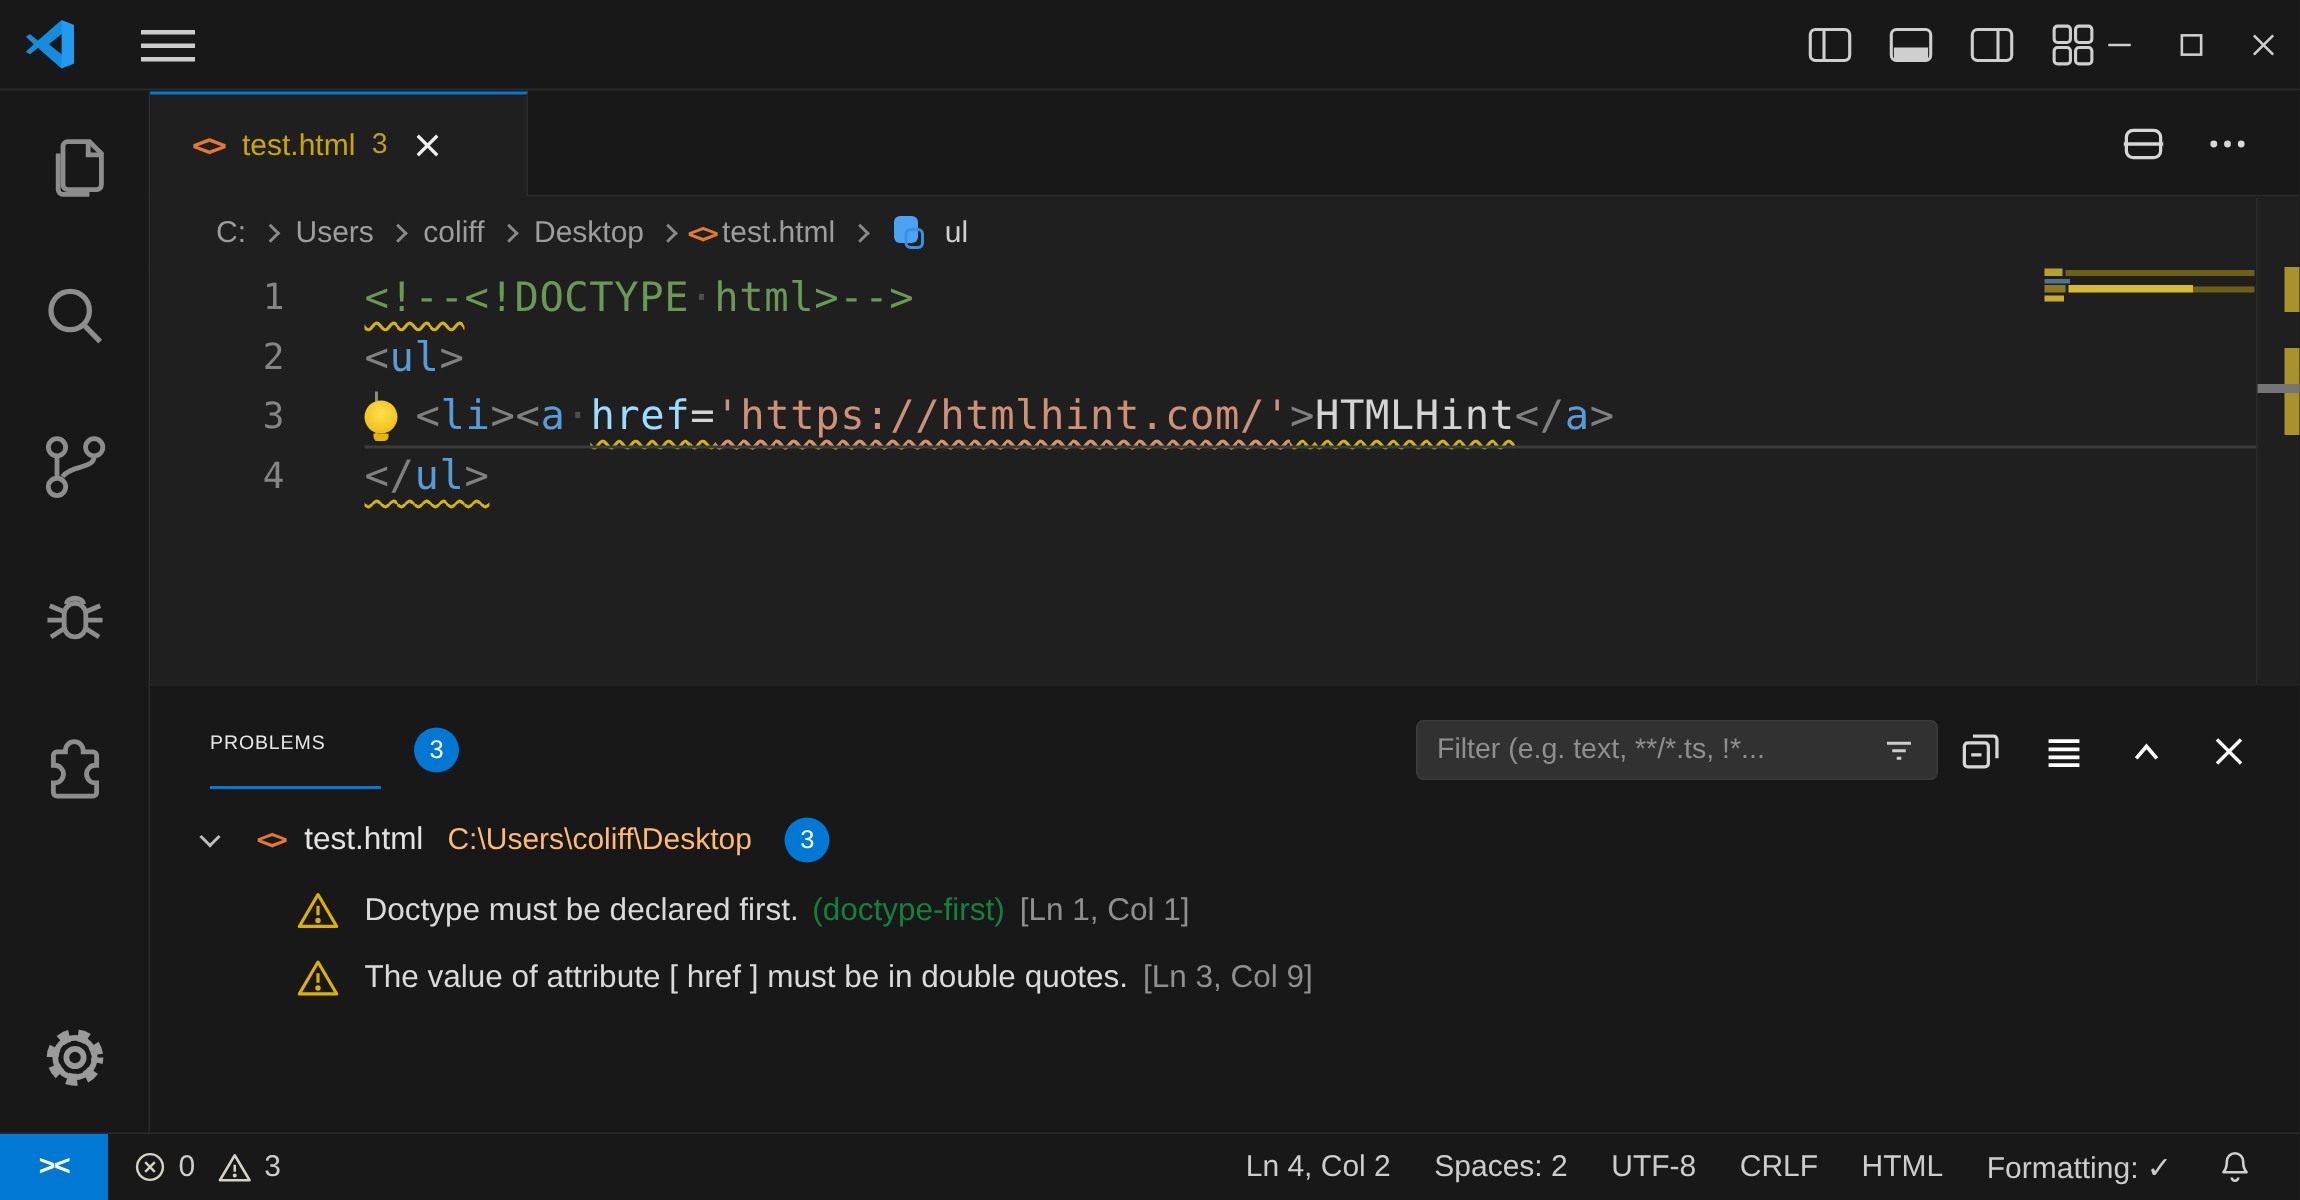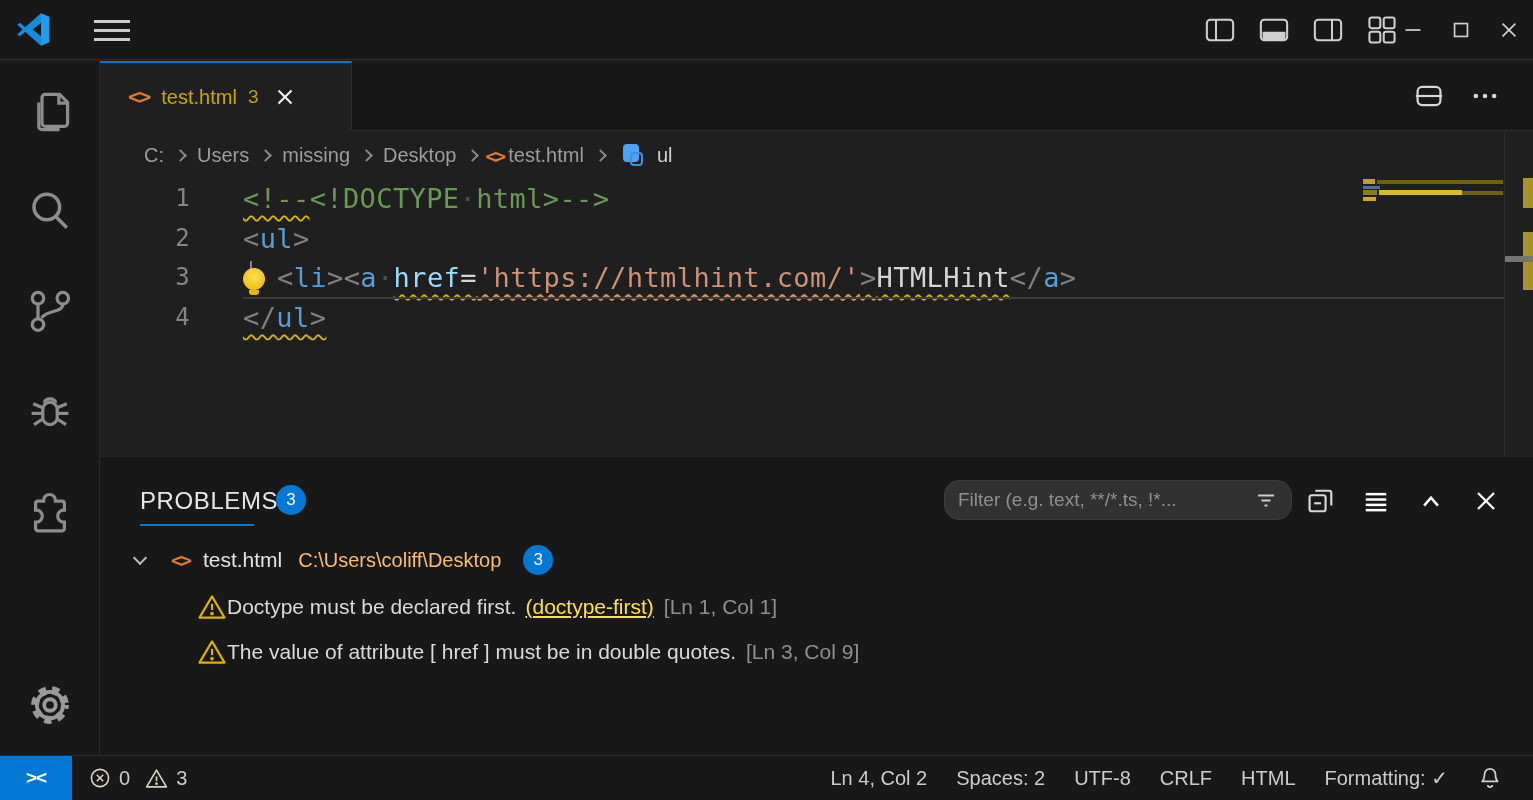--- a/index.html
+++ b/index.html
@@ -80,51 +80,51 @@
   .line3-rule { position:absolute; left:243px; top:297px; width:1262px; height:1.5px; background:#3c3c3c; }
 
   
   .minimap { position:absolute; cursor:pointer; }
   .mm { position:absolute; }
   .mm-sep { position:absolute; left:1504px; top:132px; width:1px; height:324px; background:#2b2b2b; }
 
   
   .panel { position:absolute; left:100px; top:456px; right:0; height:299px;
     background:var(--chrome-bg,#181818); border-top:1px solid #252525; }
-  .panel-tab { position:absolute; left:40px; top:30px; font-size:24px; letter-spacing:0.6px;
+  .panel-tab { position:absolute; left:40px; top:30px; font-size:13px; letter-spacing:0.6px;
     color:#e7e7e7; cursor:pointer; }
   .panel-tab-underline { position:absolute; left:40px; top:67px; width:114px; height:2px;
     background:var(--accent,#0078d4); }
   .badge { background:var(--accent,#0078d4); color:#ffffff; border-radius:50%;
     width:30px; height:30px; display:inline-flex; align-items:center; justify-content:center;
     font-size:17px; }
   .panel-tab-badge { position:absolute; left:176px; top:28px; }
   .filter-box { position:absolute; left:844px; top:23px; width:348px; height:40px;
-    background:#313131; border:1px solid #3c3c3c; border-radius:15px; display:flex; align-items:center; }
+    background:#313131; border:1px solid #3c3c3c; border-radius:5px; display:flex; align-items:center; }
   .filter-input { flex:1; background:transparent; border:none; outline:none; color:#cccccc;
     font-size:19px; padding:0 6px 0 13px; font-family:"Liberation Sans",sans-serif; }
   .filter-input::placeholder { color:#8f8f8f; }
   .filter-funnel { margin-right:11px; flex:none; }
   .panel-toolbar { position:absolute; left:1205px; top:28px; display:flex; gap:23px; }
   .panel-toolbar .btn { width:32px; height:32px; display:flex; align-items:center;
     justify-content:center; cursor:pointer; }
 
   .tree-file-row { position:absolute; left:0; top:82px; right:0; height:42px; display:flex;
     align-items:center; cursor:pointer; }
   .tree-chev { width:10px; height:10px; border-top:2px solid #bdbdbd; border-right:2px solid #bdbdbd;
     transform:rotate(135deg); margin-left:35px; margin-top:-4px; }
   .tree-file-row .html-glyph { margin-left:26px; }
   .tree-file-name { margin-left:13px; font-size:21px; color:#e3e3e3; }
   .tree-file-path { margin-left:16px; font-size:20px; color:#fdba74; }
   .tree-file-badge { margin-left:22px; }
   .marker-row { position:absolute; left:0; right:0; height:45px; display:flex;
     align-items:center; cursor:pointer; }
   .marker-row svg { margin-left:97px; flex:none; }
-  .marker-msg { font-size:21px; color:#dadada; white-space:pre; }
-  .marker-rule { margin-left:9px; font-size:21px; color:#fde047; white-space:pre;text-decoration:underline; }
+  .marker-msg { margin-left:16px; font-size:21px; color:#dadada; white-space:pre; }
+  .marker-rule { margin-left:9px; font-size:21px; color:#15803d; white-space:pre; }
   .marker-loc { margin-left:10px; font-size:21px; color:#8f8f8f; white-space:pre; }
 
   
   .statusbar { position:absolute; left:0; top:755px; width:1533px; height:45px;
     background:var(--chrome-bg,#181818); border-top:1px solid #2b2b2b; font-size:20px; }
   .remote { position:absolute; left:0; top:0; width:72px; height:44px;
     background:var(--accent,#0078d4); color:#ffffff; display:flex; align-items:center;
     justify-content:center; font-weight:bold; font-size:19px; letter-spacing:-1px; cursor:pointer; }
   .sb-problems { position:absolute; left:88px; top:0; height:44px; display:flex;
     align-items:center; gap:7px; cursor:pointer; color:#cccccc; }
@@ -275,21 +275,21 @@
       </svg>
       </span>
   </div>
 </div>
 
 <div class="breadcrumbs">
   <span class="bc-seg">C:</span>
   <span class="bc-chev"></span>
   <span class="bc-seg">Users</span>
   <span class="bc-chev"></span>
-  <span class="bc-seg">missing</span>
+  <span class="bc-seg">coliff</span>
   <span class="bc-chev"></span>
   <span class="bc-seg">Desktop</span>
   <span class="bc-chev"></span>
   <span class="html-glyph" style="font-size:19px">&lt;&gt;</span>
   <span class="bc-seg bc-file">test.html</span>
   <span class="bc-chev"></span>
   <span class="sym-ico">
       <span class="front"></span>
       <span class="back"></span>
     </span>

